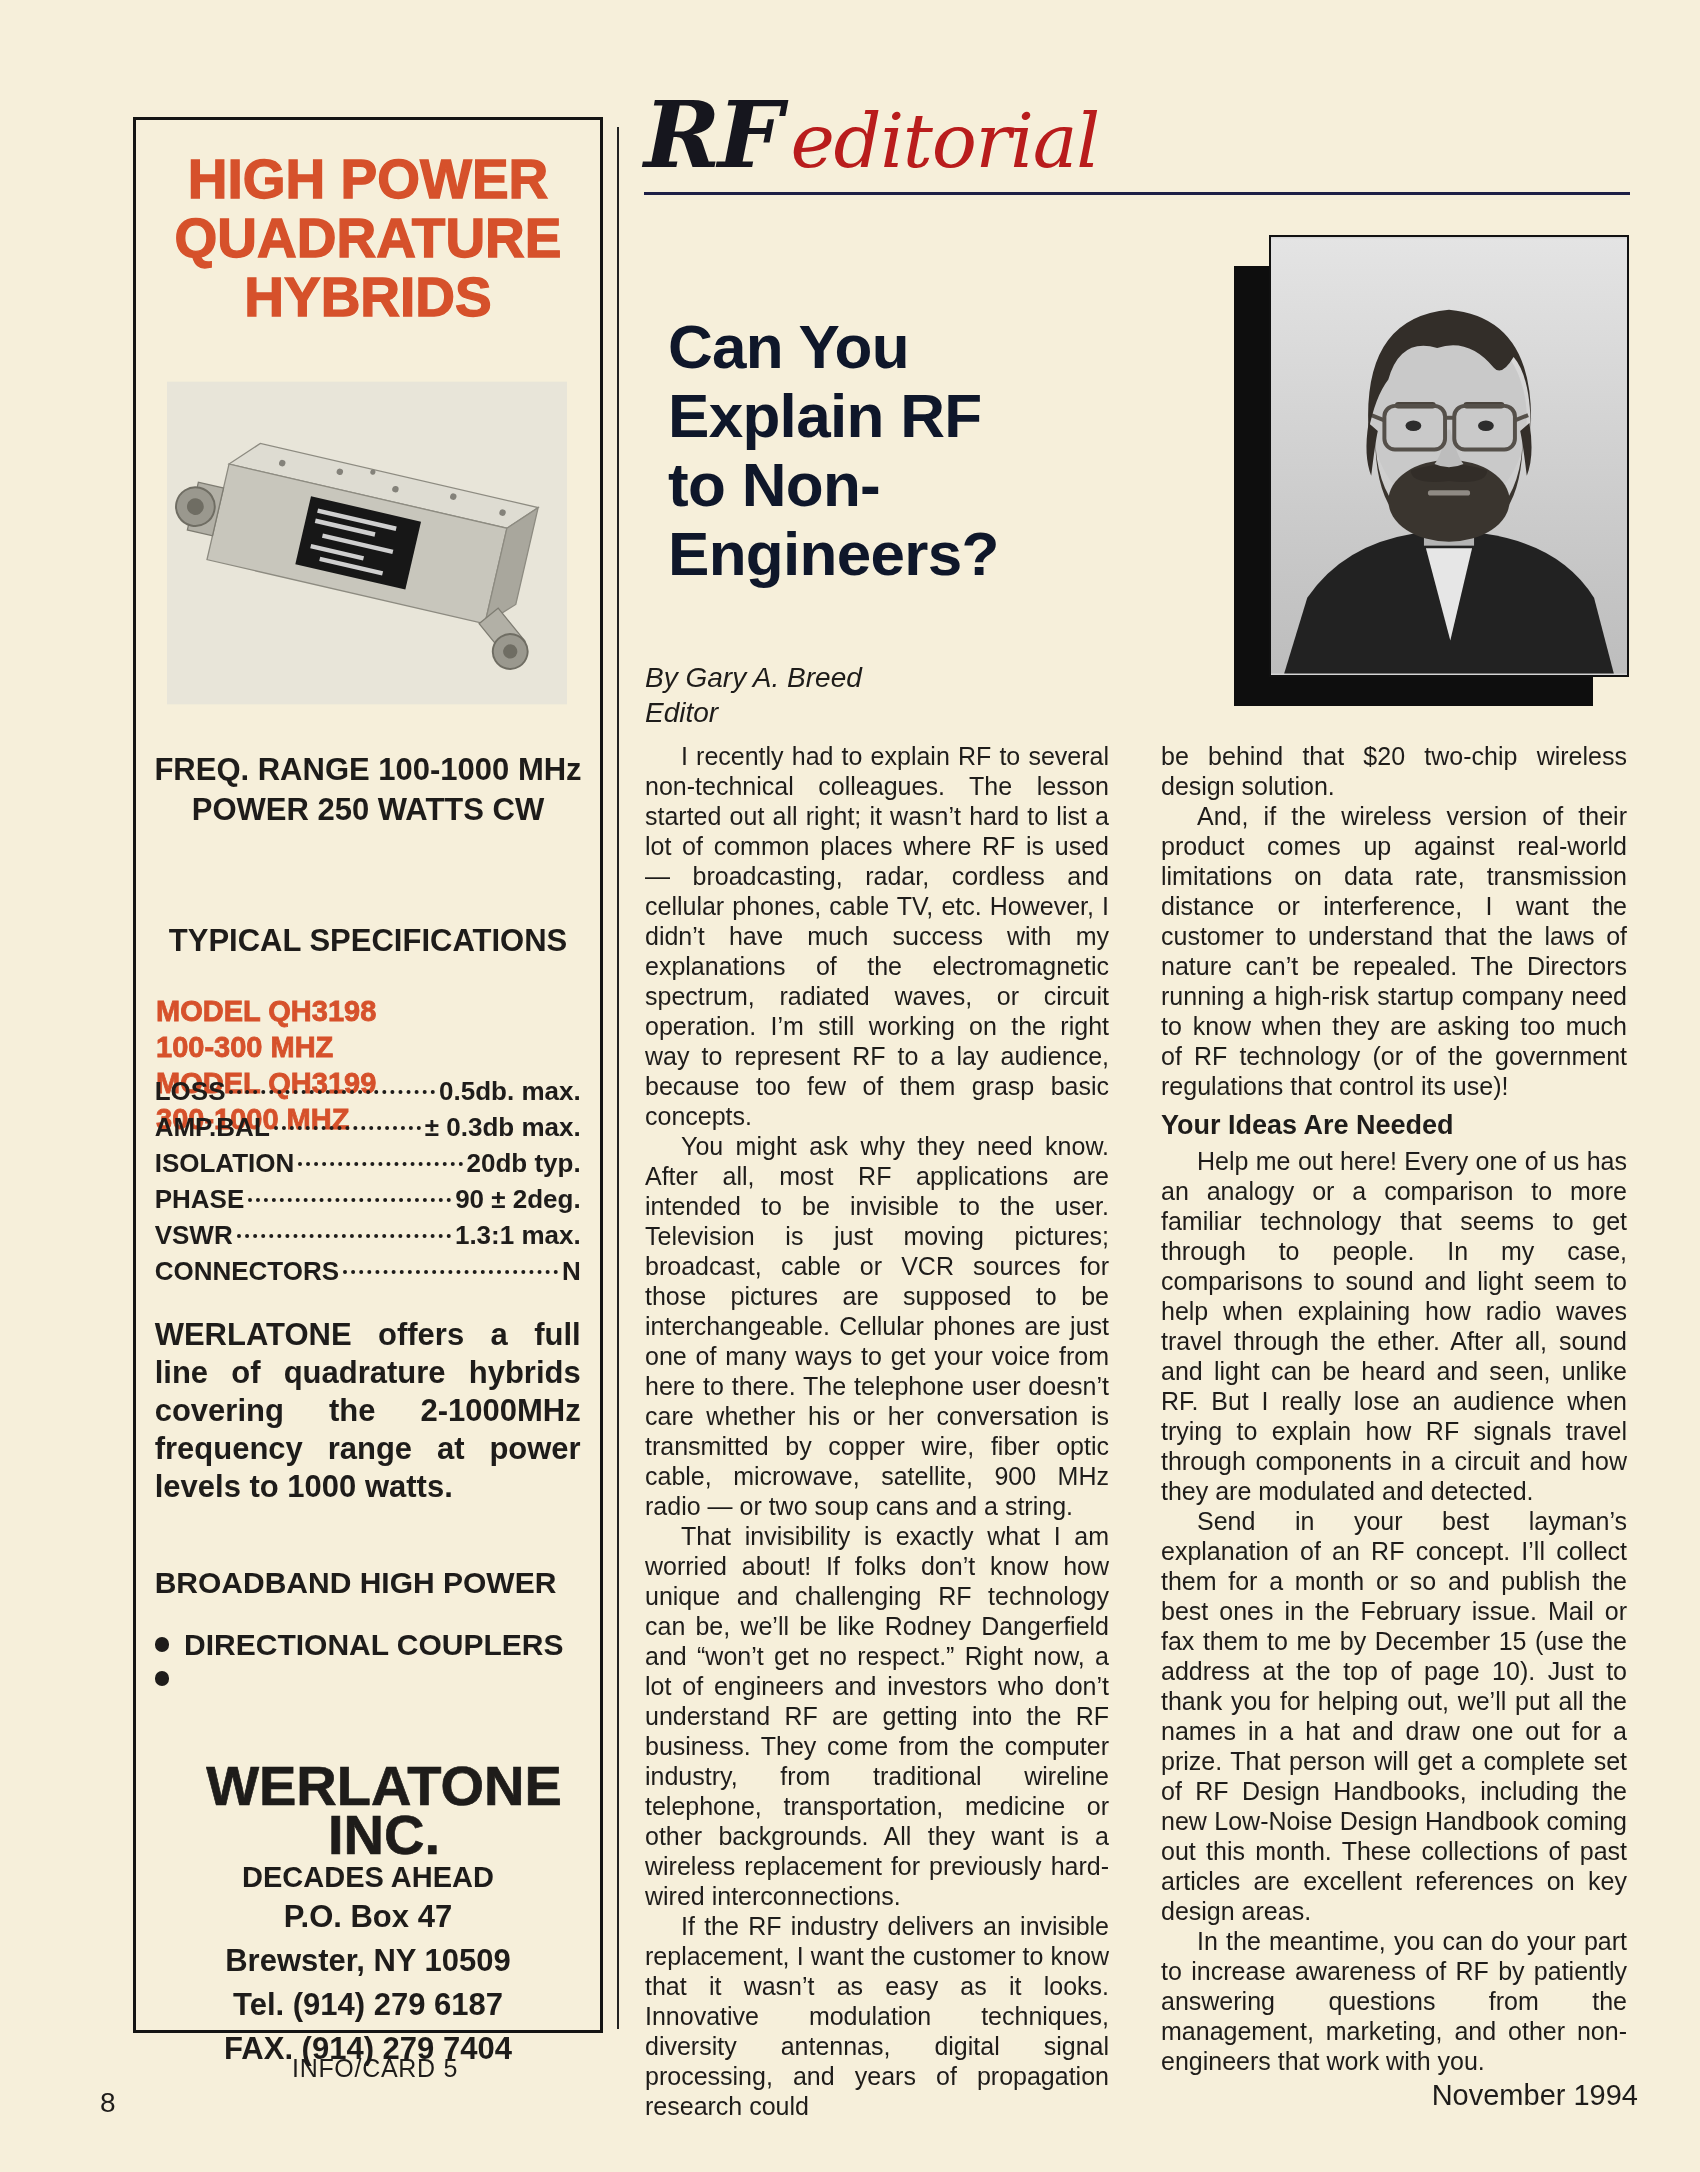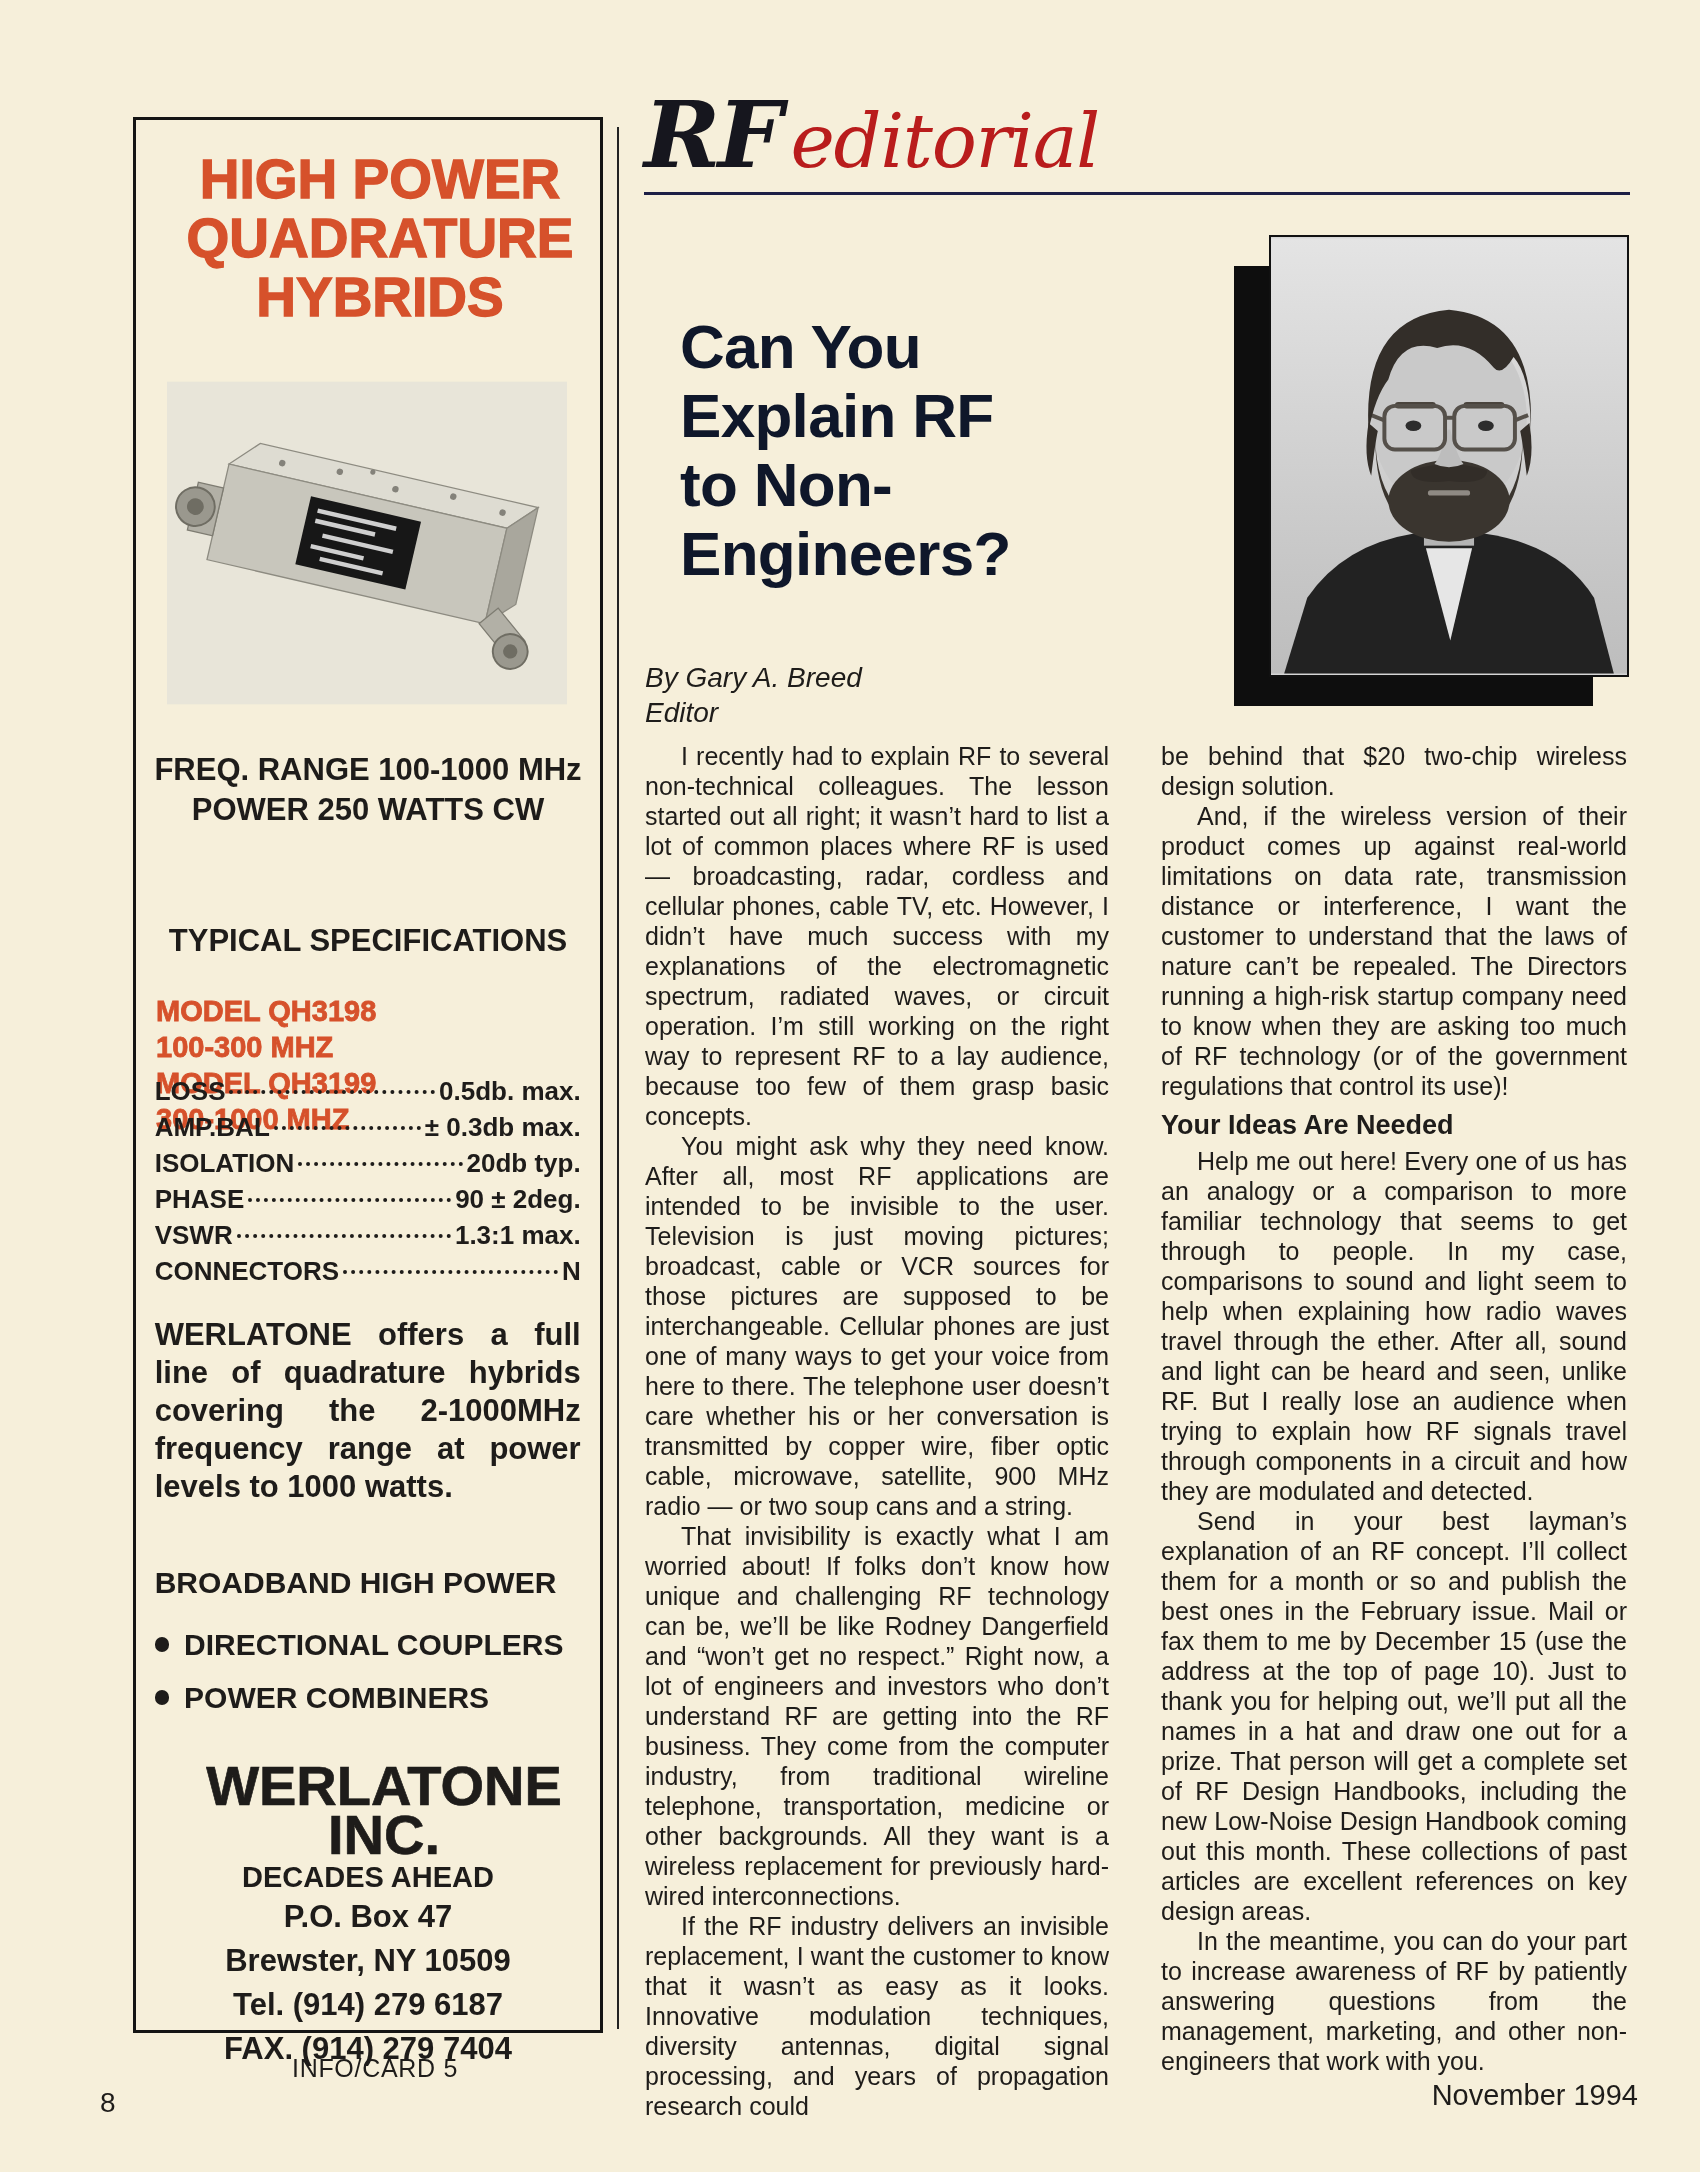--- a/index.html
+++ b/index.html
@@ -1,21 +1,21 @@
 <!DOCTYPE html>
 <html style="font-size:10.7px"><head>
 <meta charset="utf-8">
 <style>
   html,body{margin:0;padding:0;background:#e9e6da;}
   .page{
     position:relative;width:1701px;height:2172px;
     background:#f6efda;overflow:hidden;
     font-family:"Liberation Sans", sans-serif;color:#1e1c1a;
   }
-  .prelines{white-space:pre-line;padding-left:12px;}
+  .prelines{white-space:pre-line;}
 
   
   .ad-box{
     position:absolute;left:133px;top:117px;width:470px;height:1916px;
     border:3.3px solid #141414;box-sizing:border-box;background:#f6efda;
   }
   .ad-headline{
     position:absolute;top:30px;left:0;width:100%;
     text-align:center;font-weight:700;font-size:55px;line-height:59px;
     letter-spacing:0px;-webkit-text-stroke:1.3px currentColor;
@@ -190,21 +190,20 @@
 
     <div class="ad-broadband">BROADBAND HIGH POWER</div>
 
     <div class="ad-bullets">
         <div class="ad-bullet">
           <span class="bullet-dot"></span>
           <span>DIRECTIONAL COUPLERS</span>
         </div>
         <div class="ad-bullet">
           <span class="bullet-dot"></span>
-          <span>POWER COMBINERS</span>
         </div>
       </div>
 
     <div class="ad-company">
       <div class="company-name">WERLATONE INC.</div>
       <div class="company-tagline">DECADES AHEAD</div>
       <div>
           <div class="addr-line">P.O. Box 47</div>
           <div class="addr-line">Brewster, NY 10509</div>
           <div class="addr-line">Tel. (914) 279 6187</div>

